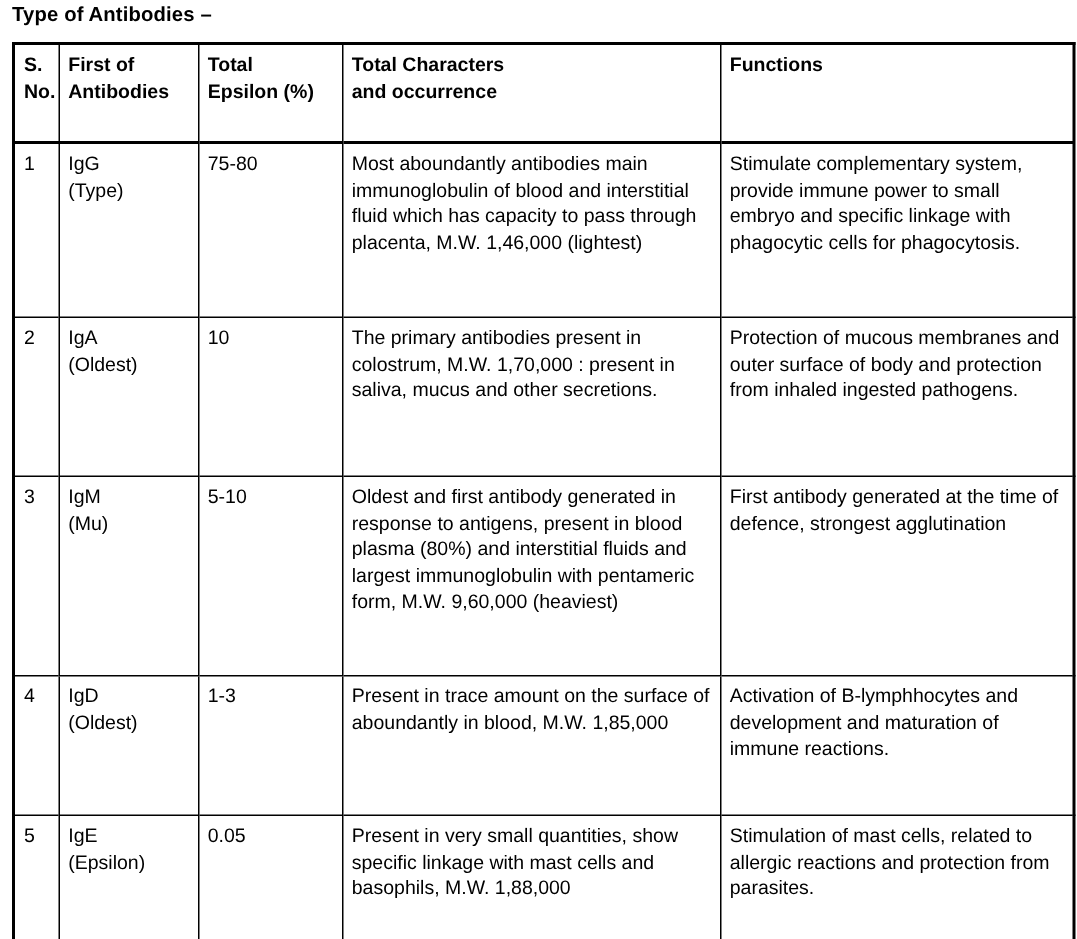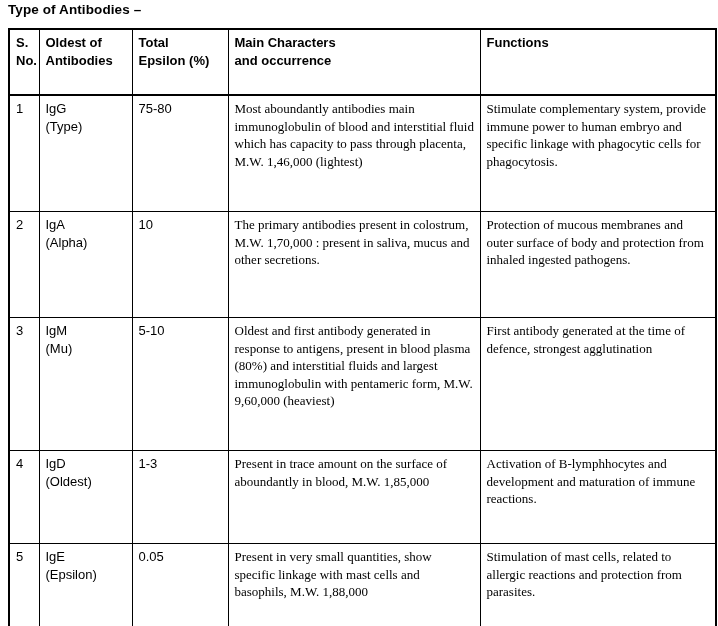--- a/index.html
+++ b/index.html
@@ -71,21 +71,21 @@
     height: 56px;
     padding-top: 4px;
   }
   table.antibody-table tbody tr + tr td {
     border-top: 1px solid #000000;
   }
   td.sno, td.group, td.qty {
     white-space: pre-line;
   }
   td.sno { text-align: center; padding-left: 0; padding-right: 0; }
-  td.chars, td.func { white-space: normal; font-family: Liberation Serif, serif; }
+  td.chars, td.func { white-space: normal; }
 
   tr.r1 td { height: 107px; }
   tr.r2 td { height: 97px; }
   tr.r3 td { height: 124px; }
   tr.r4 td { height: 84px; }
   tr.r5 td { height: 78px; }
 
   .hdr-line { display: block; }
 </style>
 </head>
@@ -104,49 +104,49 @@
         <col class="c-chars">
         <col class="c-func">
       </colgroup>
       <thead>
         <tr>
           <th>
             <span class="hdr-line">S.</span>
             <span class="hdr-line">No.</span>
           </th>
           <th>
-            <span class="hdr-line">Oldest of</span>
+            <span class="hdr-line">First of</span>
             <span class="hdr-line">Antibodies</span>
           </th>
           <th>
             <span class="hdr-line">Total</span>
             <span class="hdr-line">Epsilon (%)</span>
           </th>
           <th>
-            <span class="hdr-line">Main Characters</span>
+            <span class="hdr-line">Total Characters</span>
             <span class="hdr-line">and occurrence</span>
           </th>
           <th>
             <span class="hdr-line">Functions</span>
           </th>
         </tr>
       </thead>
       <tbody>
         <tr class="r1">
           <td class="sno">1</td>
           <td class="group">IgG
 (Type)</td>
           <td class="qty">75-80</td>
           <td class="chars">Most aboundantly antibodies main immunoglobulin of blood and interstitial fluid which has capacity to pass through placenta, M.W. 1,46,000 (lightest)</td>
-          <td class="func">Stimulate complementary system, provide immune power to human embryo and specific linkage with phagocytic cells for phagocytosis.</td>
+          <td class="func">Stimulate complementary system, provide immune power to small embryo and specific linkage with phagocytic cells for phagocytosis.</td>
         </tr>
         <tr class="r2">
           <td class="sno">2</td>
           <td class="group">IgA
-(Alpha)</td>
+(Oldest)</td>
           <td class="qty">10</td>
           <td class="chars">The primary antibodies present in colostrum, M.W. 1,70,000 : present in saliva, mucus and other secretions.</td>
           <td class="func">Protection of mucous membranes and outer surface of body and protection from inhaled ingested pathogens.</td>
         </tr>
         <tr class="r3">
           <td class="sno">3</td>
           <td class="group">IgM
 (Mu)</td>
           <td class="qty">5-10</td>
           <td class="chars">Oldest and first antibody generated in response to antigens, present in blood plasma (80%) and interstitial fluids and largest immunoglobulin with pentameric form, M.W. 9,60,000 (heaviest)</td>

